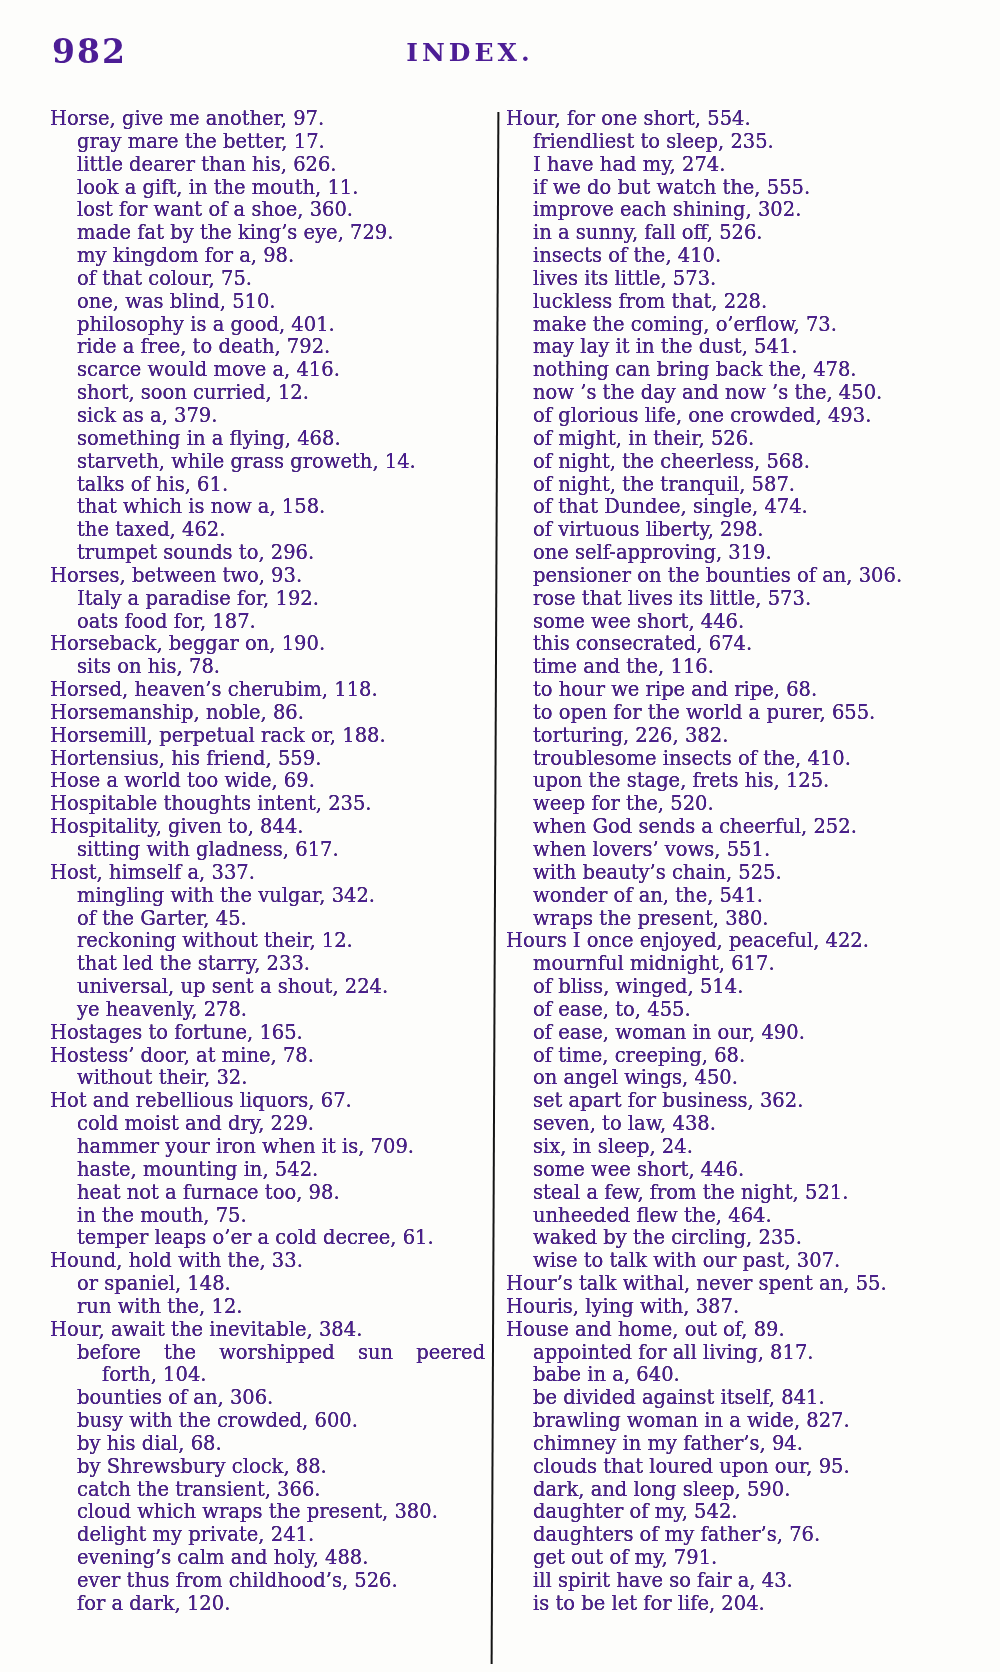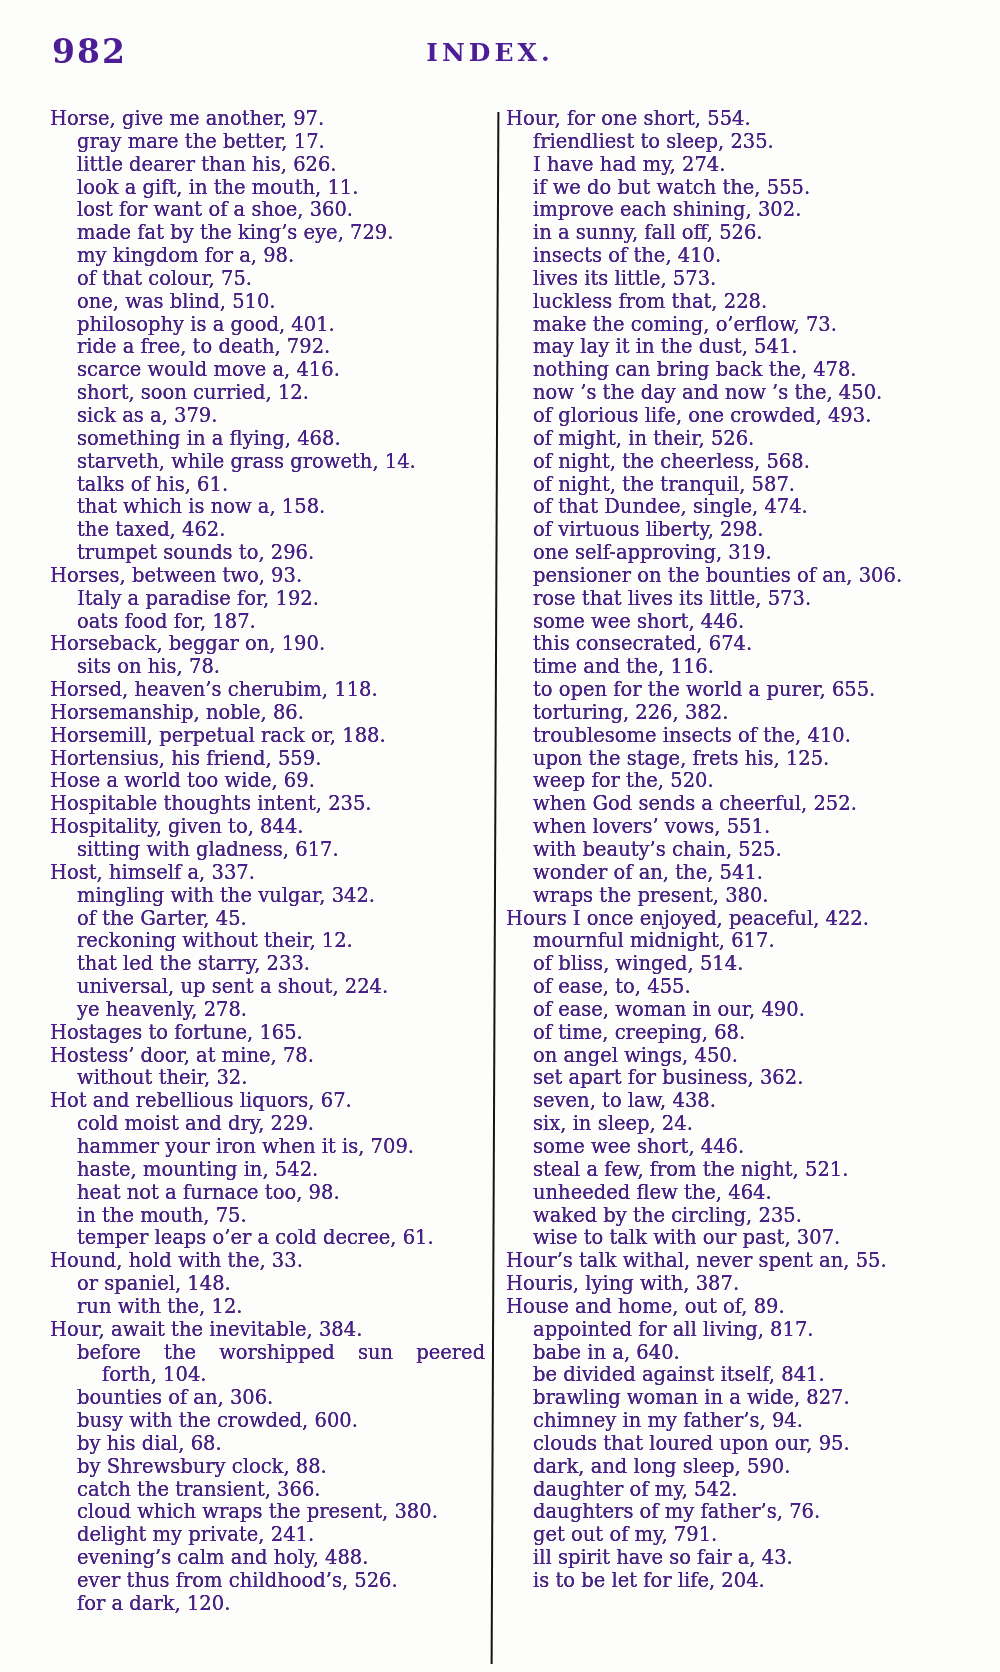--- a/index.html
+++ b/index.html
@@ -27,21 +27,20 @@
   }
   .page-title {
     position: absolute;
     left: 0;
     top: 38px;
     width: 940px;
     text-align: center;
     font-size: 25px;
     font-weight: bold;
     letter-spacing: 4px;
-    margin-left: 20px;
   }
   .column-divider {
     position: absolute;
     left: 494px;
     top: 112px;
     width: 2px;
     height: 1552px;
     background: #151515;
     transform: rotate(0.25deg);
   }
@@ -154,20 +153,21 @@
       <div class="entry l1">of night, the cheerless, 568.</div>
       <div class="entry l1">of night, the tranquil, 587.</div>
       <div class="entry l1">of that Dundee, single, 474.</div>
       <div class="entry l1">of virtuous liberty, 298.</div>
       <div class="entry l1">one self-approving, 319.</div>
       <div class="entry l1">pensioner on the bounties of an, 306.</div>
       <div class="entry l1">rose that lives its little, 573.</div>
       <div class="entry l1">some wee short, 446.</div>
       <div class="entry l1">this consecrated, 674.</div>
       <div class="entry l1">time and the, 116.</div>
+      <div class="entry l1">to hour we ripe and ripe, 68.</div>
       <div class="entry l1">to open for the world a purer, 655.</div>
       <div class="entry l1">torturing, 226, 382.</div>
       <div class="entry l1">troublesome insects of the, 410.</div>
       <div class="entry l1">upon the stage, frets his, 125.</div>
       <div class="entry l1">weep for the, 520.</div>
       <div class="entry l1">when God sends a cheerful, 252.</div>
       <div class="entry l1">when lovers’ vows, 551.</div>
       <div class="entry l1">with beauty’s chain, 525.</div>
       <div class="entry l1">wonder of an, the, 541.</div>
       <div class="entry l1">wraps the present, 380.</div>

